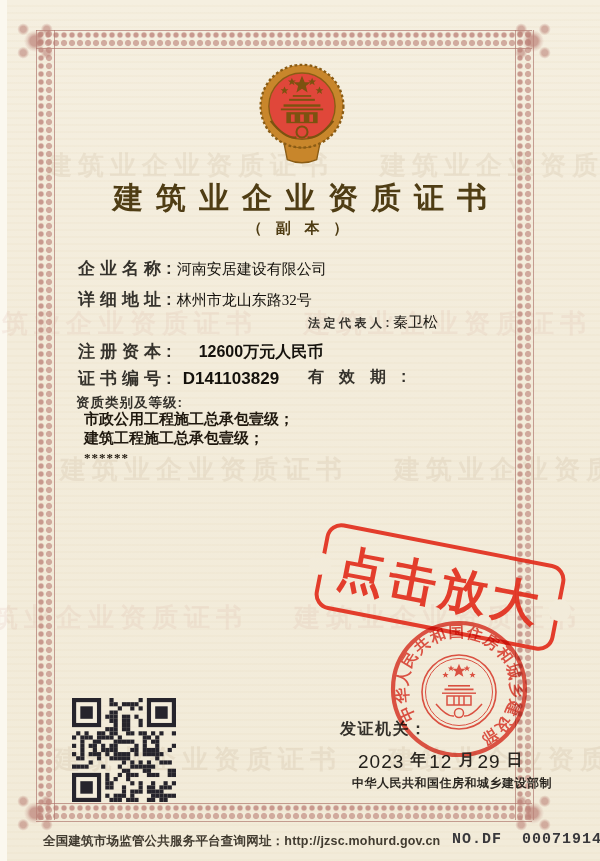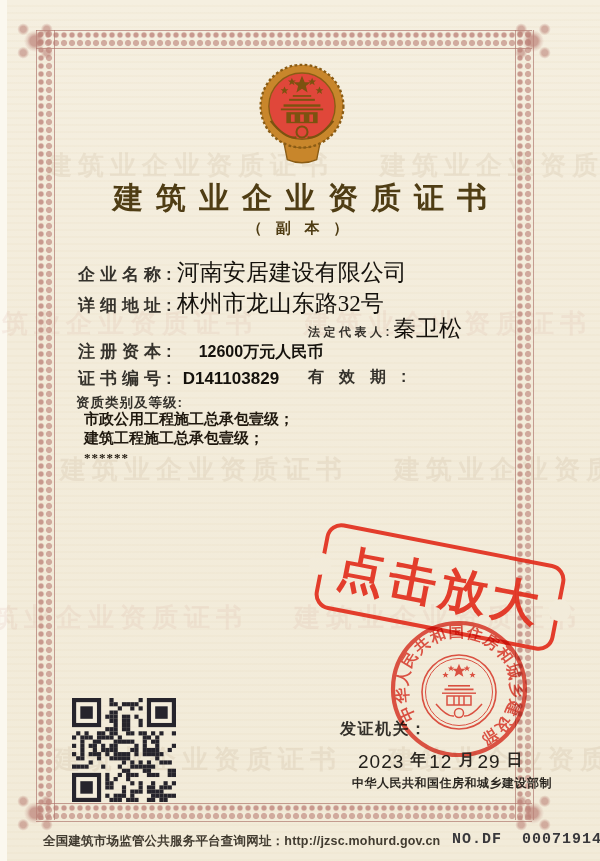--- a/index.html
+++ b/index.html
@@ -56,21 +56,21 @@
     letter-spacing:13px;padding-left:13px;box-sizing:border-box;color:#4f3d14;}
   .subtitle{position:absolute;left:0;top:219px;width:600px;text-align:center;
     font-family:"Liberation Serif",serif;font-weight:bold;font-size:15px;
     letter-spacing:5px;color:#4f3d14;}
 
   
   .row{position:absolute;display:flex;align-items:baseline;}
   .lbl{font-weight:bold;color:#35322c;white-space:nowrap;}
   .lbl-main{font-size:17px;letter-spacing:5px;}
   .val{color:#14110c;white-space:nowrap;}
-  .val-kai{font-family:"Liberation Serif",serif;font-size:23px;}
+  .val-kai{font-family:"Liberation Serif",serif;font-size:15px;}
   .val-num{font-weight:bold;font-size:16px;margin-left:6px;}
   .r-company{left:78px;top:257px;}
   .r-address{left:78px;top:288px;}
   .r-credit{left:76px;top:309px;align-items:flex-end;}
   .cc-lbl{font-size:9.5px;font-weight:bold;color:#35322c;line-height:11px;letter-spacing:.5px;}
   .cc-val{font-weight:bold;font-size:14px;margin-left:3px;letter-spacing:.3px;color:#14110c;}
   .r-legal{left:308px;top:313px;}
   .lbl-legal{font-size:12px;letter-spacing:3.5px;}
   .r-capital{left:78px;top:340px;gap:16px;}
   .r-economic{left:308px;top:342px;}

